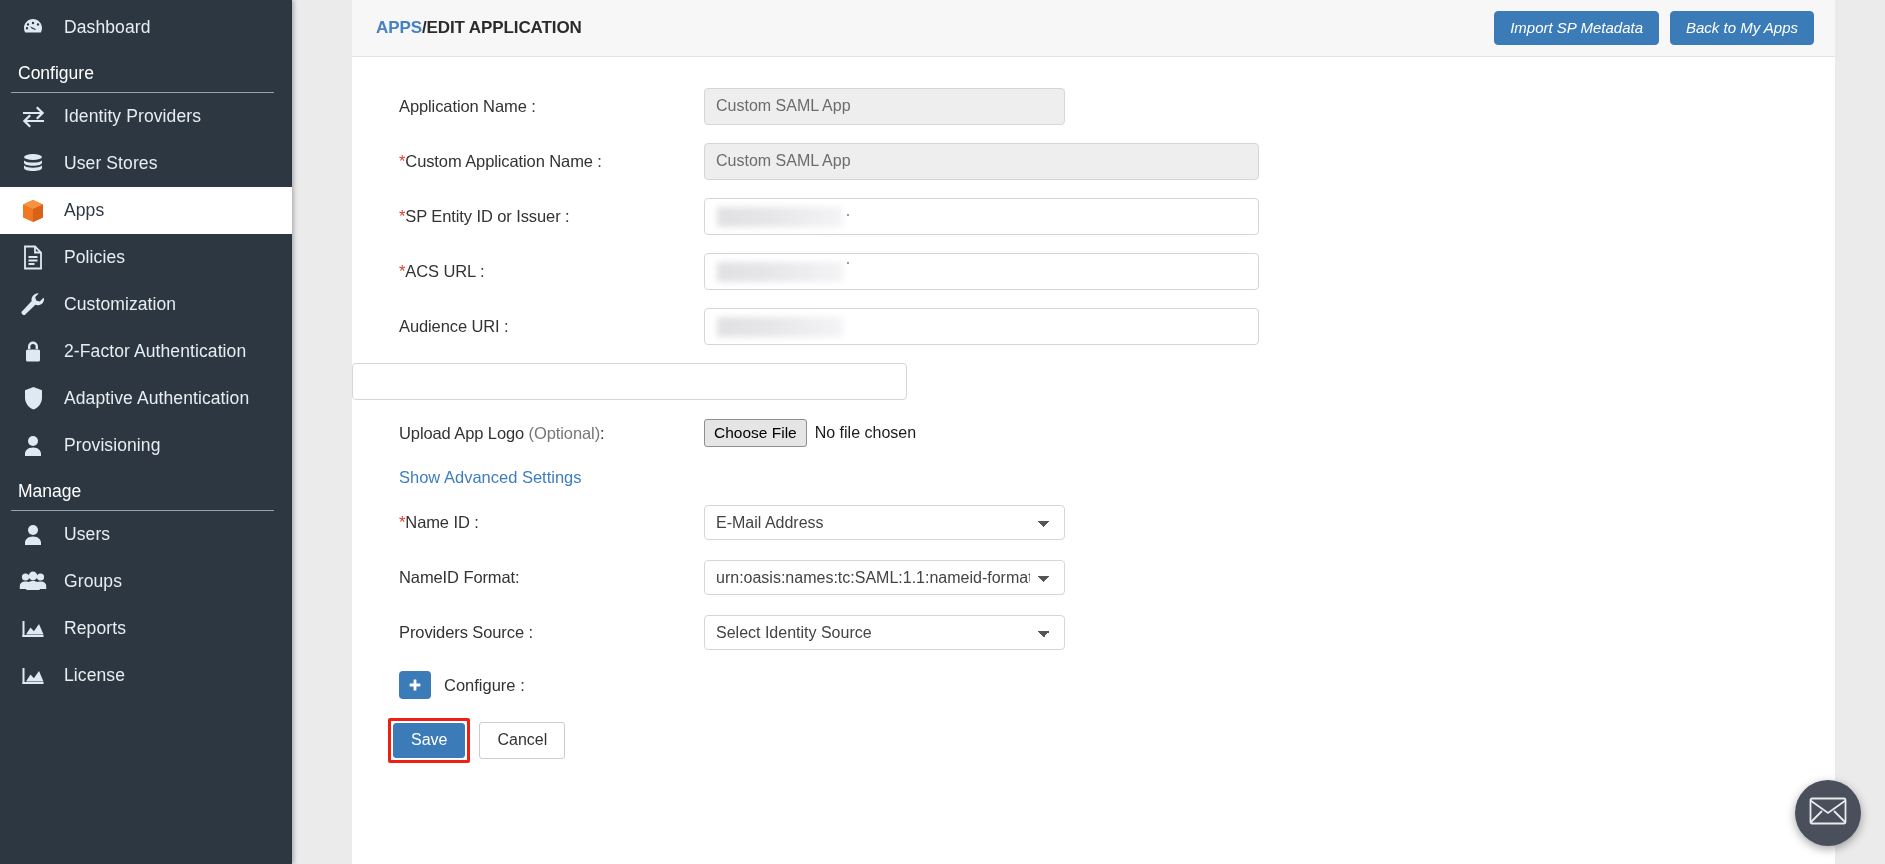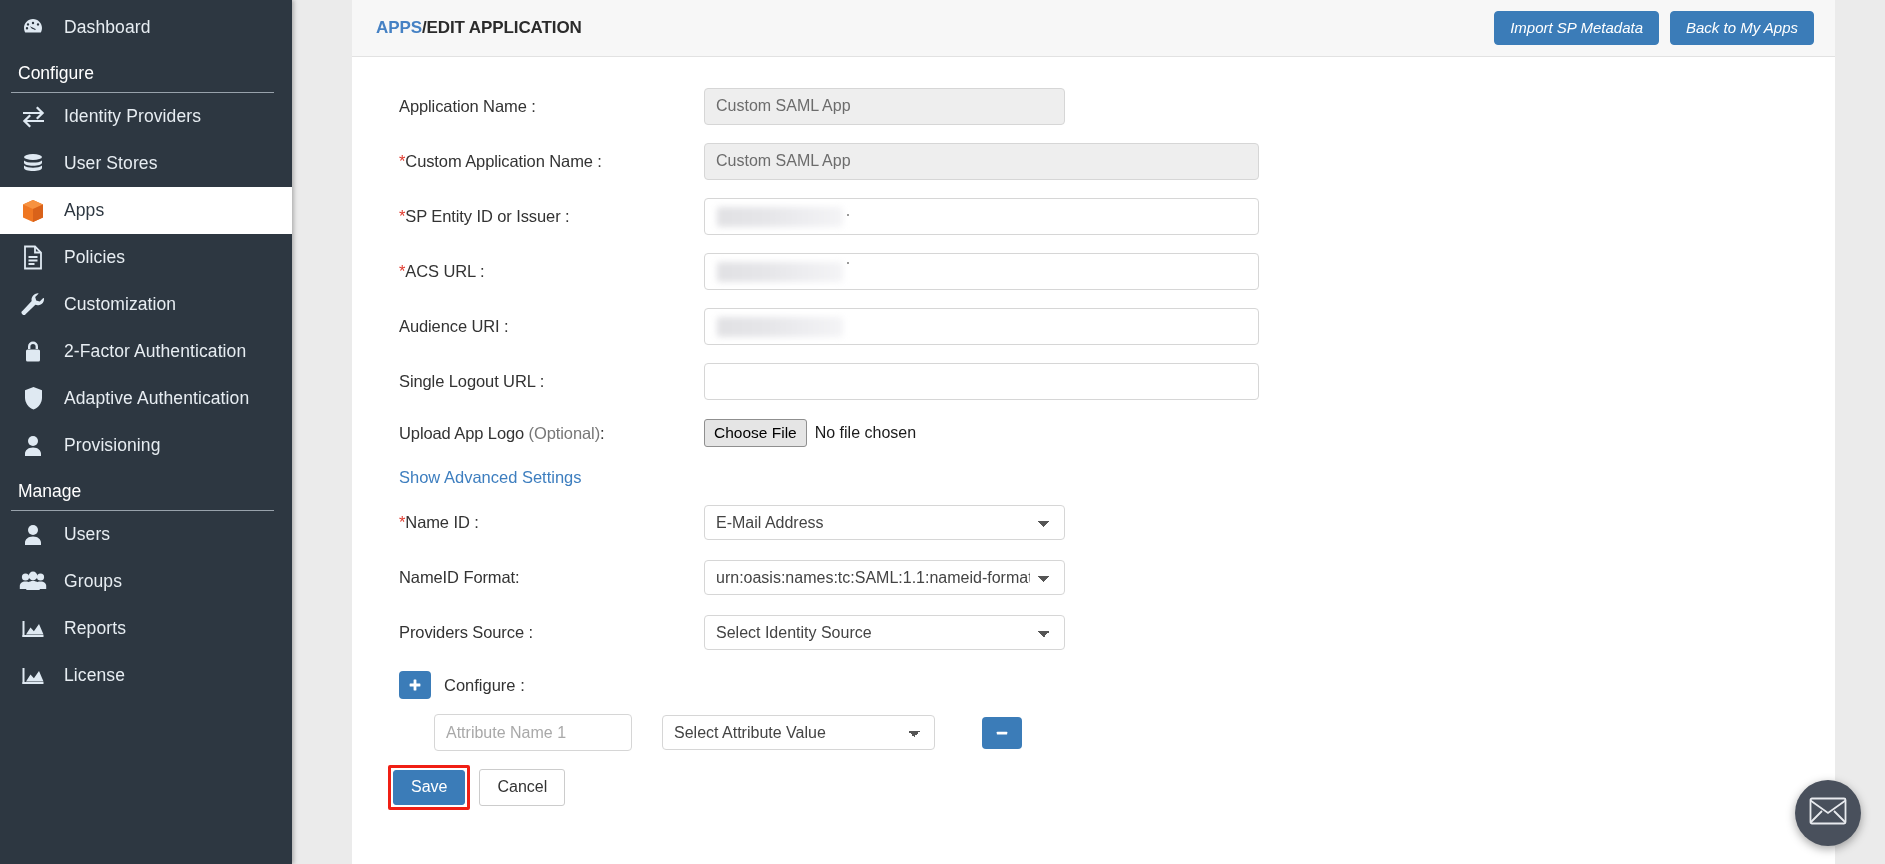--- a/index.html
+++ b/index.html
@@ -529,21 +529,20 @@
           <div class="lbl">Audience URI :</div>
           <div class="ctl">
             <span class="redact-wrap">
               <input class="txt w-555" type="text" value="" style="">
               <span class="redact"></span>
             </span>
           </div>
         </div>
 
         <div class="row">
-          <div class="lbl">Single Logout URL :</div>
           <div class="ctl">
             <input class="txt w-555" type="text" value="" style="">
           </div>
         </div>
 
         <div class="row" style="min-height:40px;margin-bottom:4px;">
           <div class="lbl"><span>Upload App Logo</span> <span class="optional">(Optional)</span><span>:</span></div>
           <div class="ctl filefield">
             <button class="choose-btn">Choose File</button>
             <span class="file-name">No file chosen</span>
@@ -586,35 +585,20 @@
             <span>
               <svg width="14" height="14" viewBox="0 0 14 14" fill="#ffffff">
                 <rect x="5.6" y="1.6" width="2.8" height="10.8" rx="0.4"></rect>
                 <rect x="1.6" y="5.6" width="10.8" height="2.8" rx="0.4"></rect>
               </svg>
             </span>
           </button>
           <span class="attr-lbl">Configure :</span>
         </div>
 
-        <div class="attr-row">
-          <input class="txt" style="width: 198px;" type="text" placeholder="Attribute Name 1">
-          <select class="sel" style="width:273px;">
-            <option>Select Attribute Value</option>
-          </select>
-          <span class="minus-wrap">
-            <button class="sq-btn" style="width:40px;height:32px;">
-              <span>
-                <svg width="14" height="14" viewBox="0 0 14 14" fill="#ffffff">
-                  <rect x="1.8" y="5.8" width="10.4" height="2.6" rx="0.4"></rect>
-                </svg>
-              </span>
-            </button>
-          </span>
-        </div>
 
         <div class="footer-btns">
           <span class="save-highlight">
             <button class="btn-save">Save</button>
           </span>
           <button class="btn-cancel">Cancel</button>
         </div>
 
       </div>
     </div>

